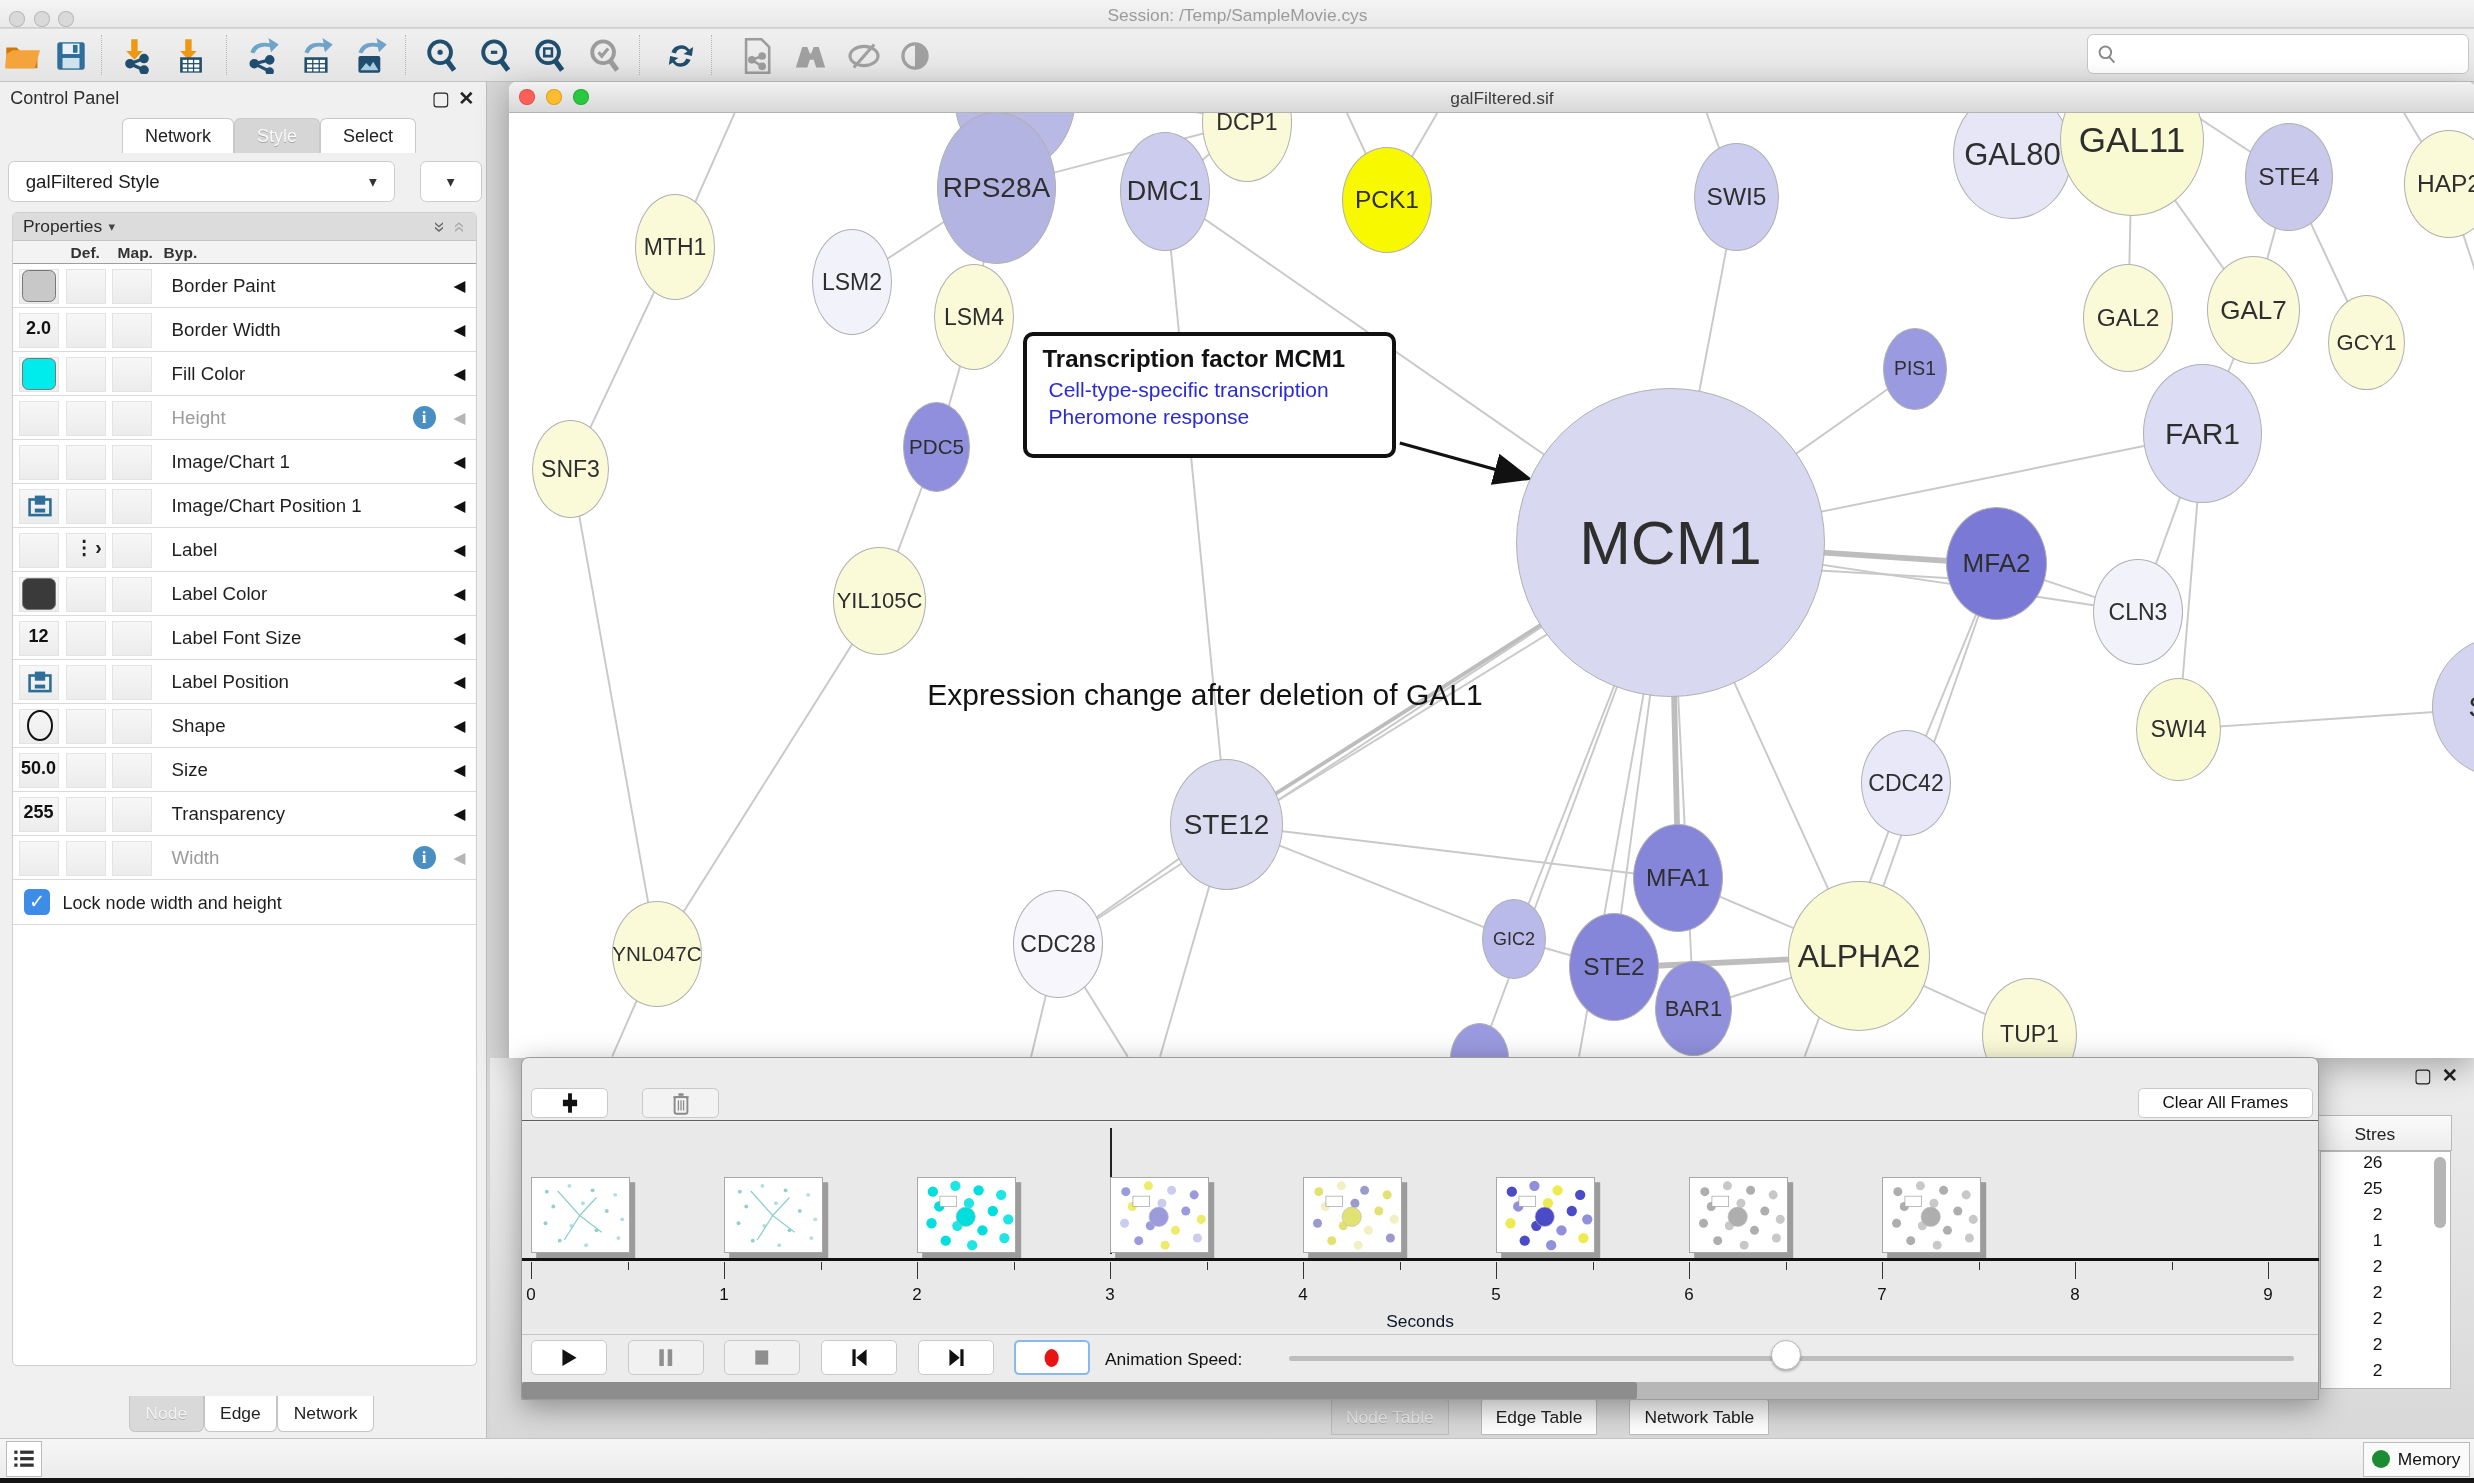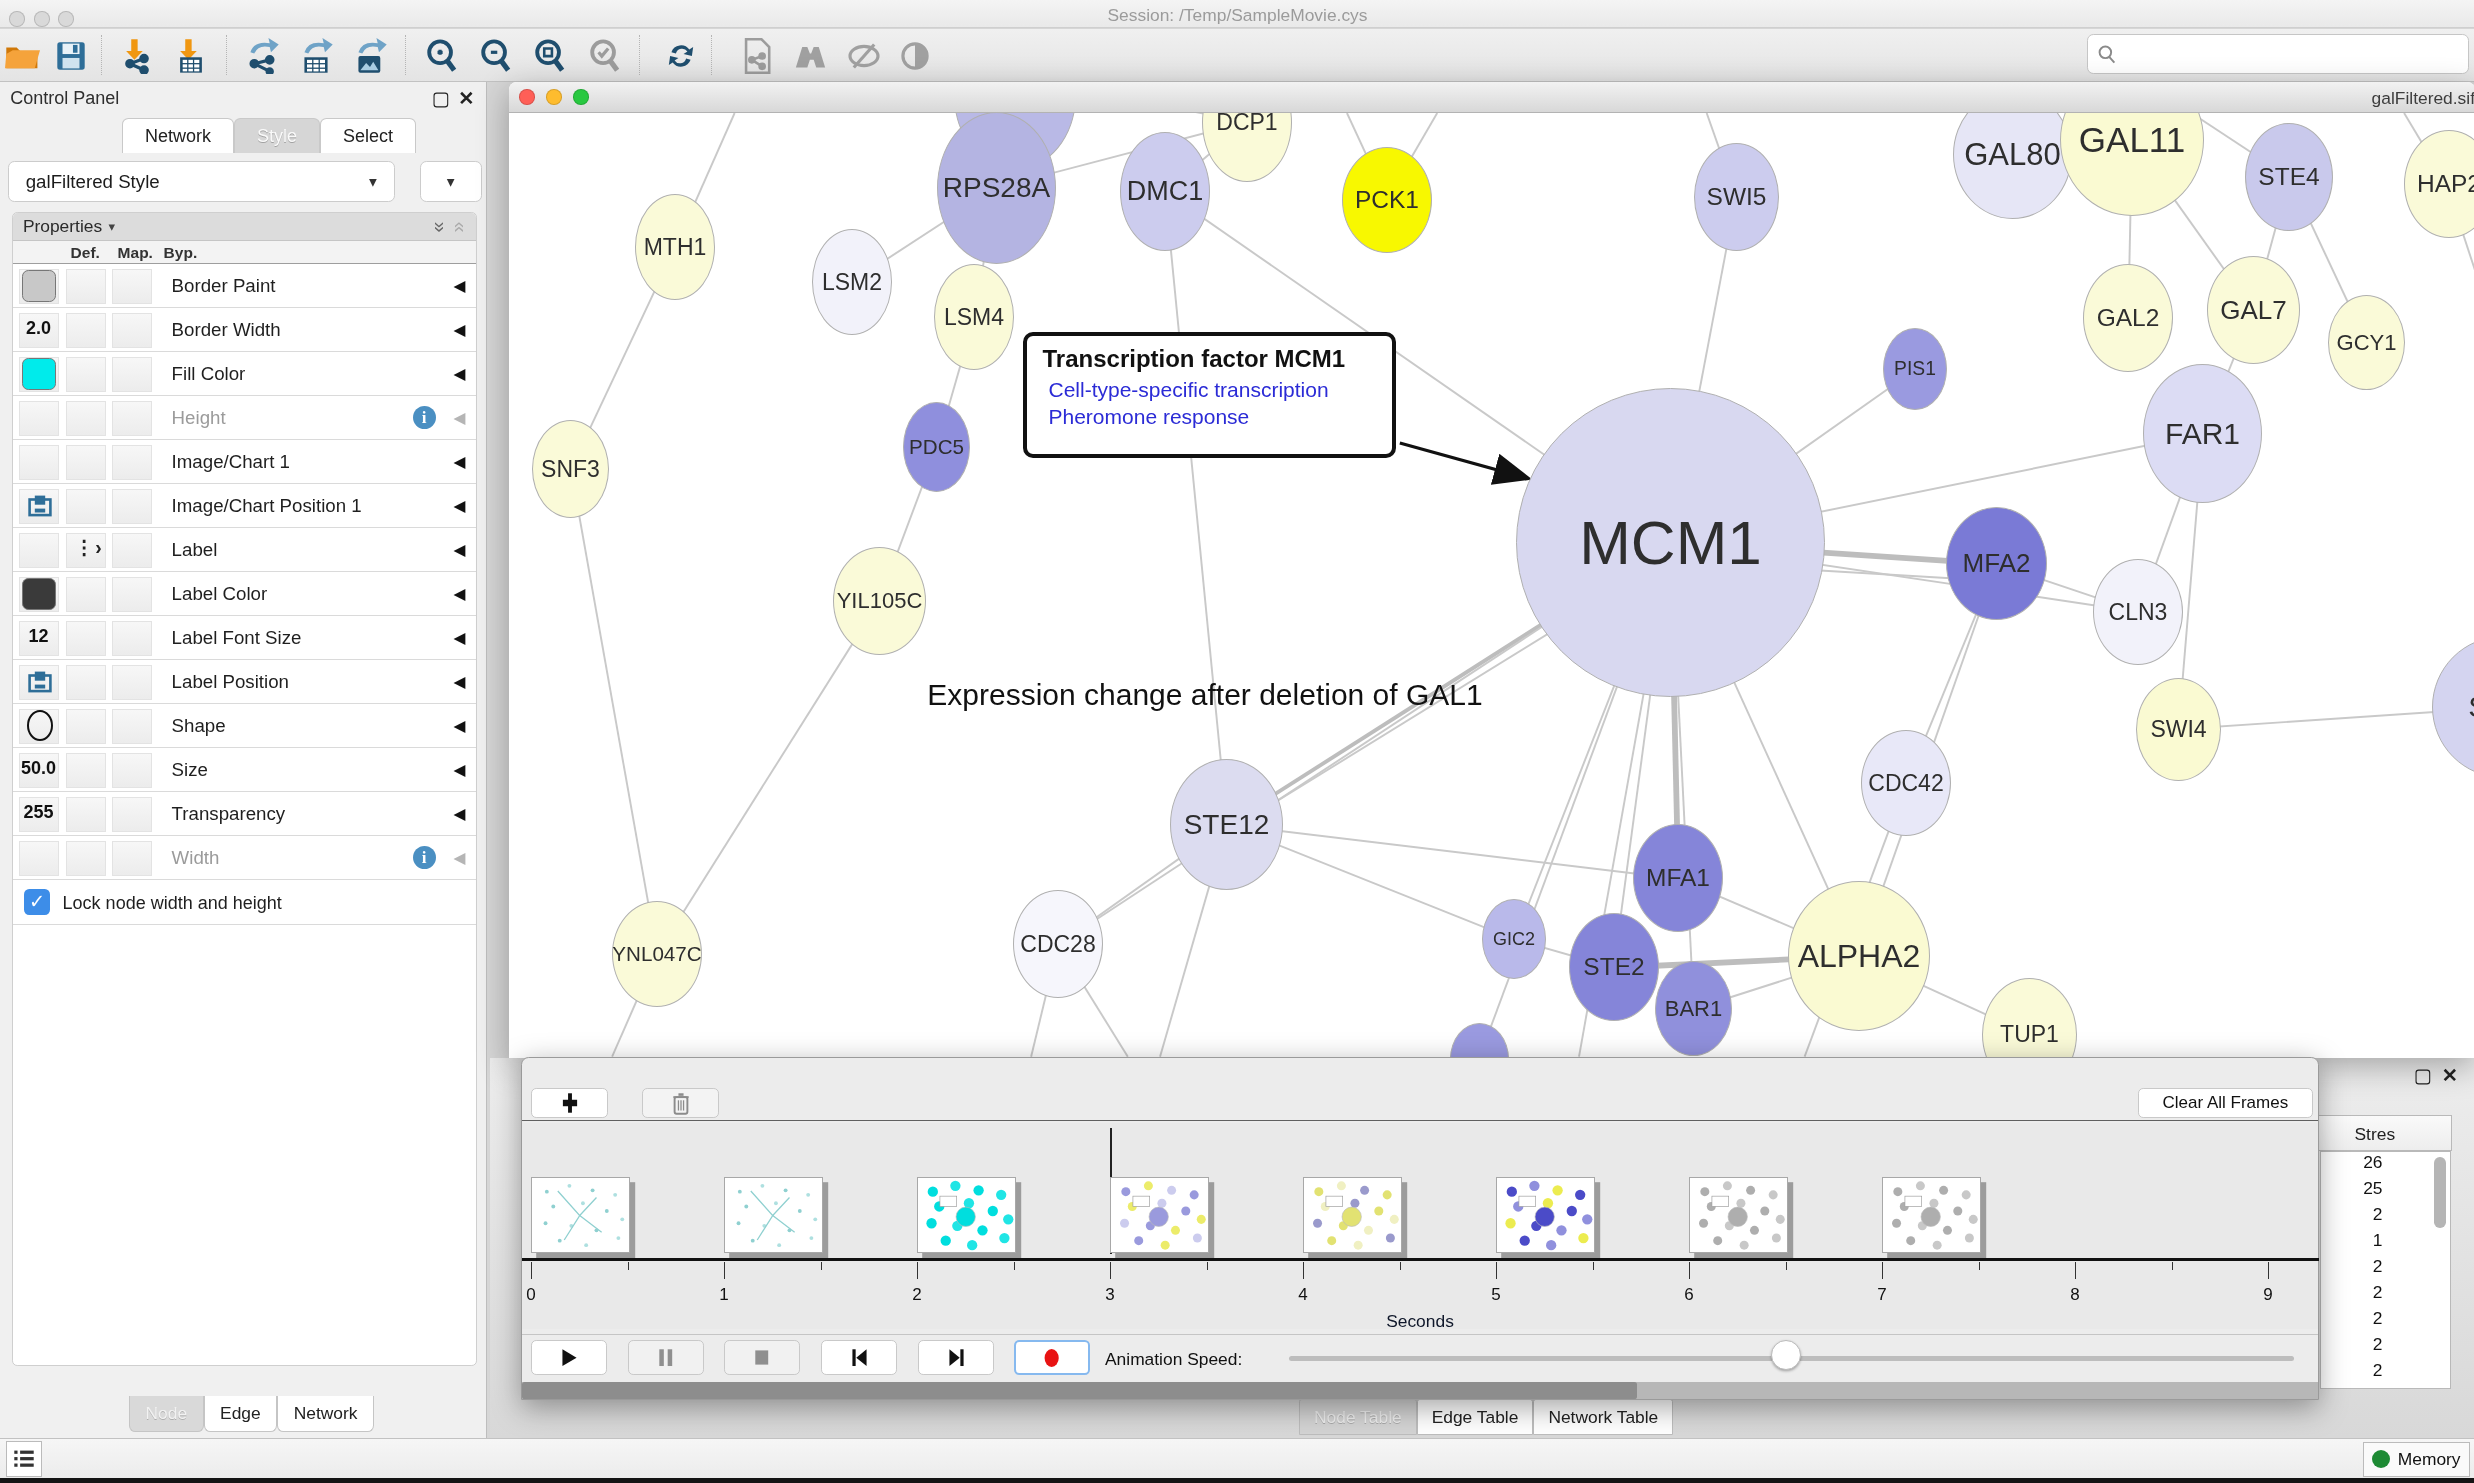--- a/index.html
+++ b/index.html
@@ -69,21 +69,21 @@
   #cp-bottom-tabs { position:absolute; left:129px; bottom:6.4px; display:flex; }
   .cpb-tab { height:36px; padding:0 15.5px; background:#fff; border:0.6px solid #c5c5c5; border-top:none;
     border-radius:0 0 6.4px 6.4px; font-size:17.4px; color:#222; display:flex; align-items:center; }
   .cpb-tab.disabled { background:#d9d9d9; color:#f2f2f2; text-shadow:0 0.6px 0.6px rgba(0,0,0,.2); }
 
   
   #net-window { position:absolute; left:509px; top:82px; width:1966px; height:976px; border-radius:7.7px 7.7px 0 0;
     box-shadow:0 9px 32px rgba(0,0,0,.30); background:#fff; }
   #net-titlebar { position:absolute; left:0; top:0; width:100%; height:31px; border-radius:7.7px 7.7px 0 0;
     background:linear-gradient(#f2f2f2,#d8d8d8); border-bottom:0.6px solid #b3b3b3; }
-  #net-title { position:absolute; left:0; right:0; top:6.4px; text-align:right; font-size:17.4px; color:#3d3d3d;margin-left:20px; }
+  #net-title { position:absolute; left:0; right:0; top:6.4px; text-align:center; font-size:17.4px; color:#3d3d3d;margin-left:20px; }
   #net-canvas { position:absolute; left:0; top:31px; width:1966px; height:945px; background:#fff; overflow:hidden; }
   #edge-svg { position:absolute; left:0; top:0; }
   .nnode { position:absolute; border:1.3px solid #b0b0b0; border-radius:50%; display:flex; align-items:center;
     justify-content:center; color:#2e2e2e; }
   #annotation-box { position:absolute; left:514px; top:219px; width:373px; height:126px; background:#fff;
     border:4.5px solid #111; border-radius:10px; padding:9px 15.5px; z-index:30; }
   #annotation-title { font-size:24px; font-weight:bold; color:#111; margin-bottom:5.2px; }
   .annotation-link { font-size:21px; color:#2b2bd6; margin-top:2.6px;margin-left:6px; }
   #net-caption { position:absolute; left:335px; top:565px; width:722px; text-align:center; font-size:30px; color:#111; z-index:5; }
 
@@ -91,21 +91,21 @@
   #table-panel { position:absolute; left:490px; top:1058px; width:1985px; height:380px; background:linear-gradient(#ededed,#d8d8d8); }
   #tp-table { position:absolute; right:24.5px; top:93px; width:131px; height:238px; background:#fff; border:0.6px solid #b9b9b9; }
   #tp-colhead { position:absolute; left:-128px; top:-37px; width:259px; height:36px; background:linear-gradient(#fafafa,#ededed);
     border:0.6px solid #b9b9b9; }
   .tp-h { position:absolute; top:7.7px; font-size:17.4px; color:#222; }
   #tp-values { position:absolute; left:0; top:0; width:100%; }
   .tp-v { height:26px; font-size:17.4px; color:#111; text-align:right; padding-right:67px; }
   #tp-scroll { position:absolute; right:3.9px; top:5.2px; width:11.6px; height:71px; background:#b5b5b5; border-radius:5.8px; }
   #tp-tabs { position:absolute; left:809px; bottom:2.6px; display:flex; }
   .tp-tab { height:36px; padding:0 14px; background:#fff; border:0.6px solid #bdbdbd; border-radius:2.6px 2.6px 0 0;
-    font-size:17.4px; color:#222; display:flex; align-items:center; }
+    font-size:17.4px; color:#222; display:flex; align-items:center;margin-left:32px; }
   .tp-tab.disabled { background:#d4d4d4; color:#efefef; text-shadow:0 0.6px 0.6px rgba(0,0,0,.2); }
 
   
   #cya-window { position:absolute; left:521px; top:1057px; width:1798px; height:343px; background:#ececec;
     border:0.6px solid #9a9a9a; border-radius:7.7px 7.7px 0 0; box-shadow:0 7.7px 29px rgba(0,0,0,.35); }
   #cya-titlebar { position:absolute; left:0; top:0; width:100%; height:27px; border-radius:7.7px 7.7px 0 0;
     background:linear-gradient(#f4f4f4,#dedede); border-bottom:0.6px solid #bbb; }
   #cya-title { position:absolute; left:0; right:0; top:4.5px; text-align:center; font-size:17px; color:#333; }
   #cya-toolrow { position:absolute; left:0; top:27px; width:100%; height:36px; background:#ececec; border-bottom:1.9px solid #5f5f5f; }
   .cya-btn { position:absolute; top:3.2px; width:77px; height:30px; background:#fff; border:1.3px solid #c9c9c9; border-radius:5.2px;

